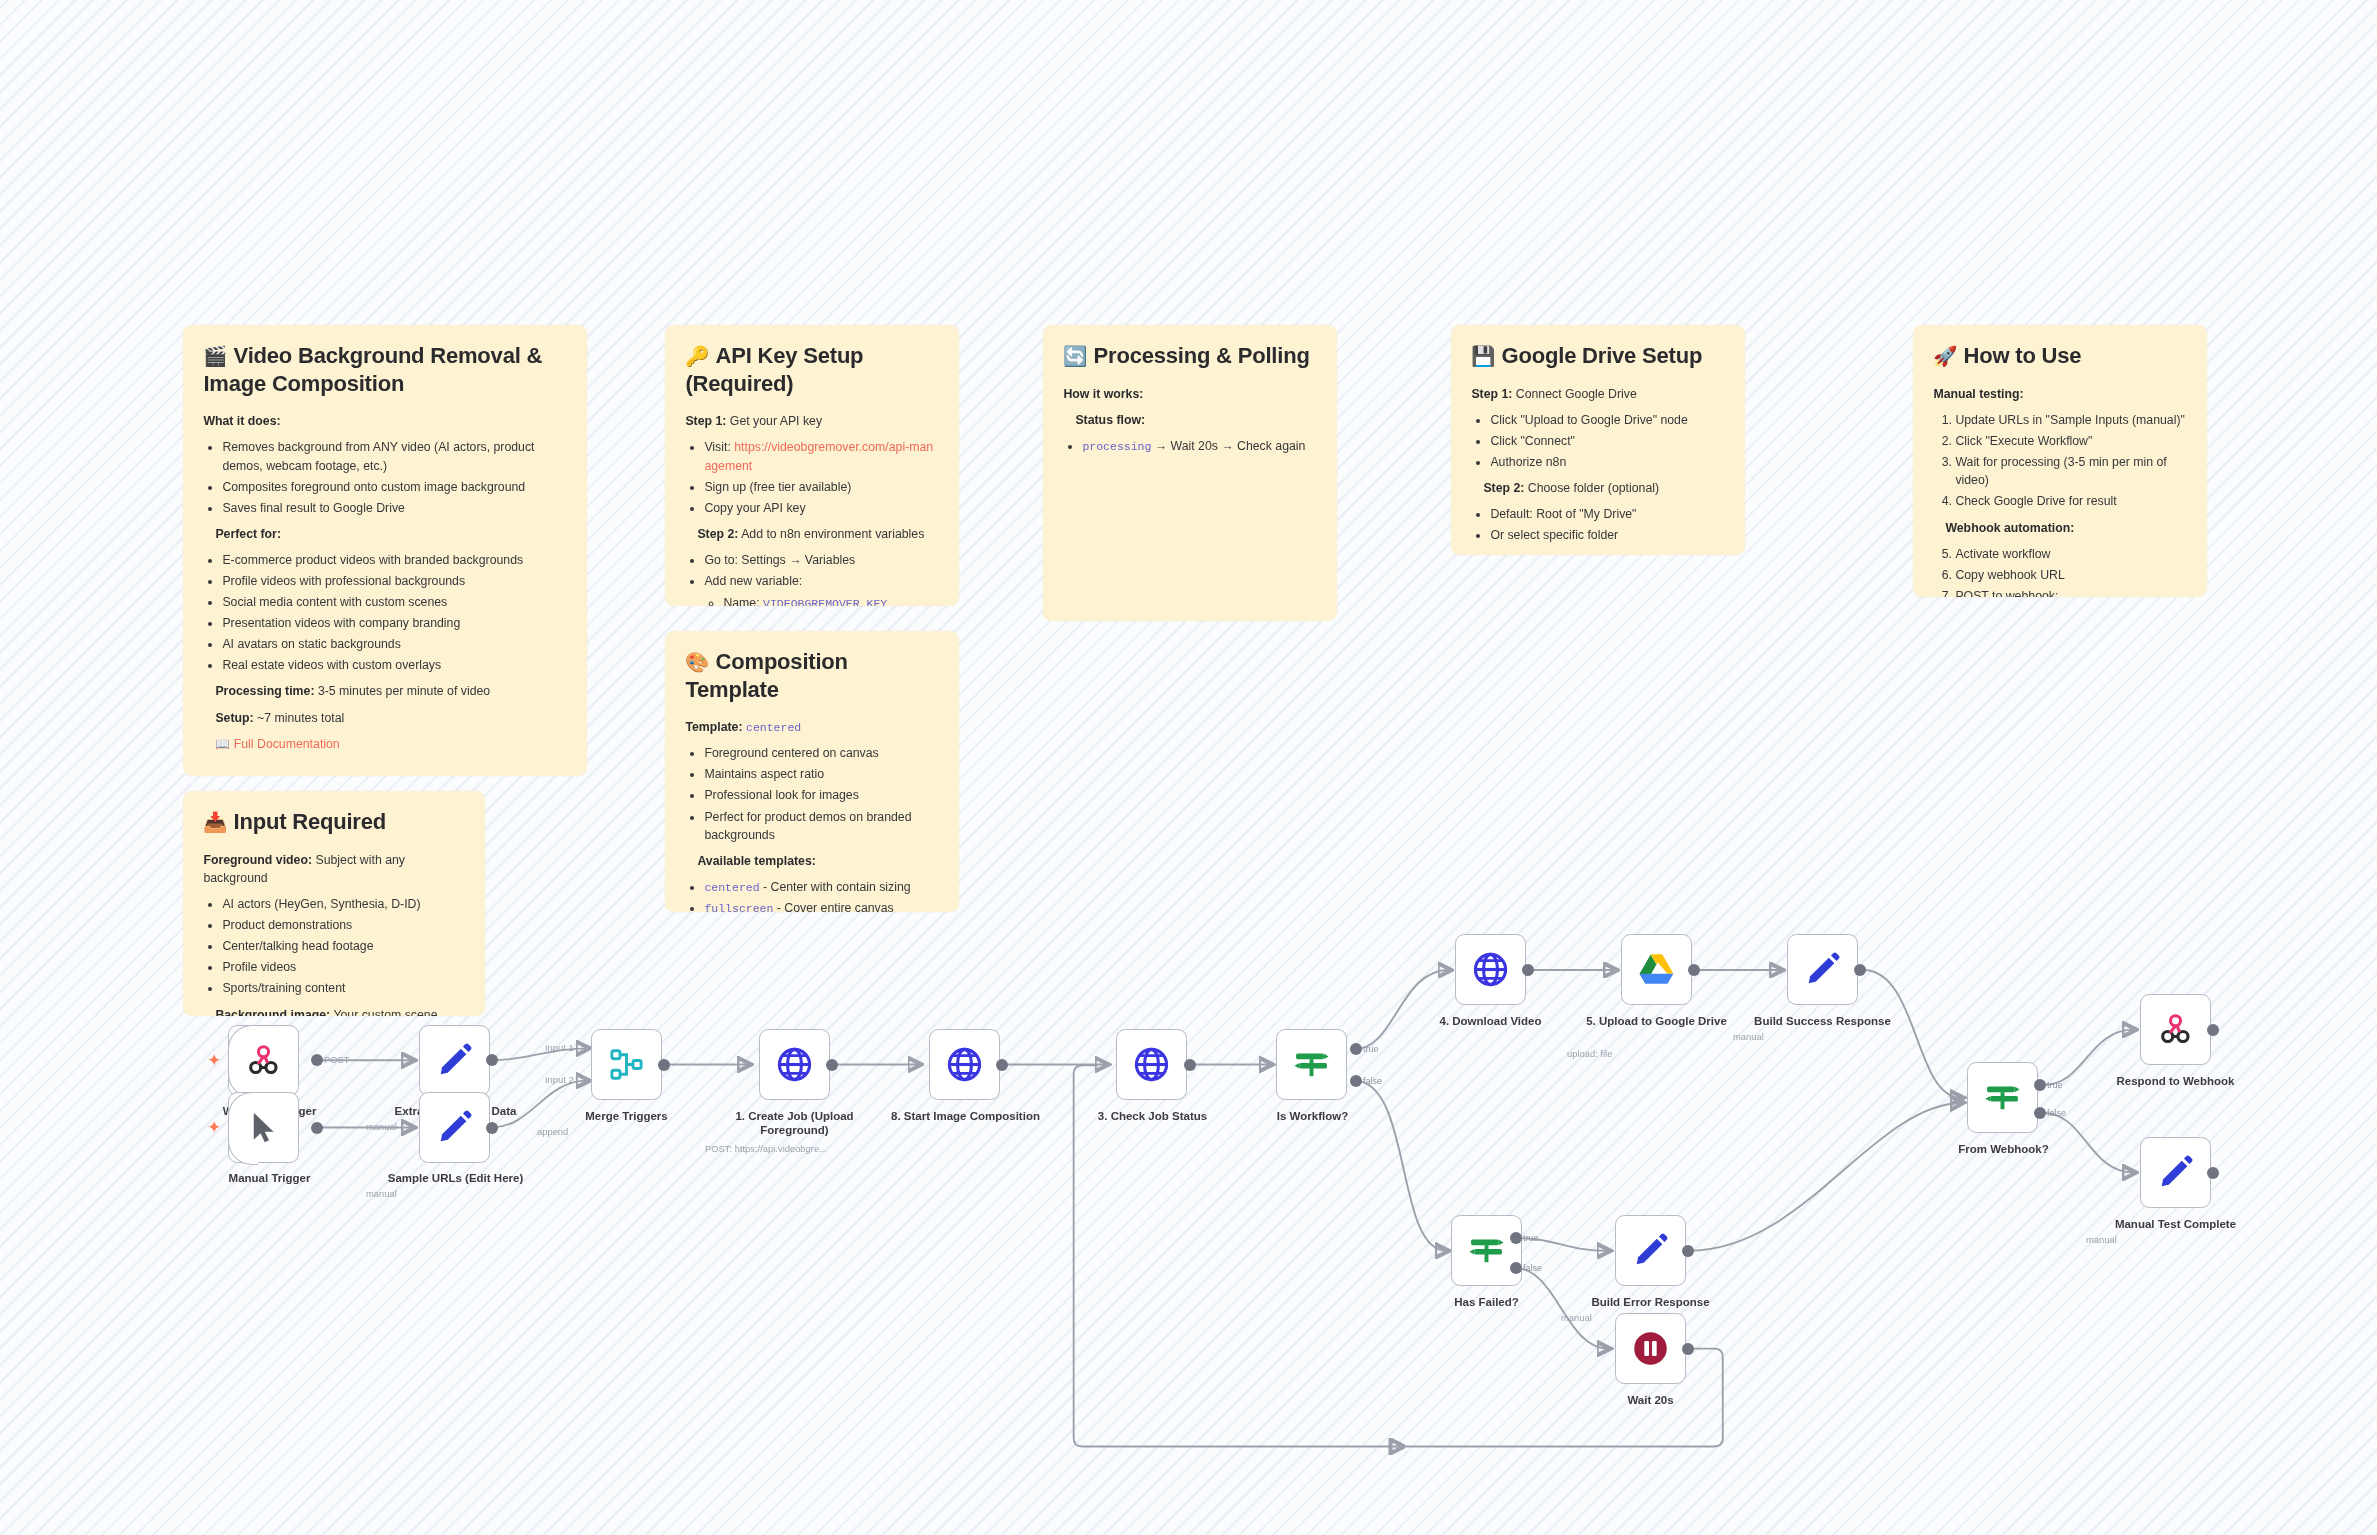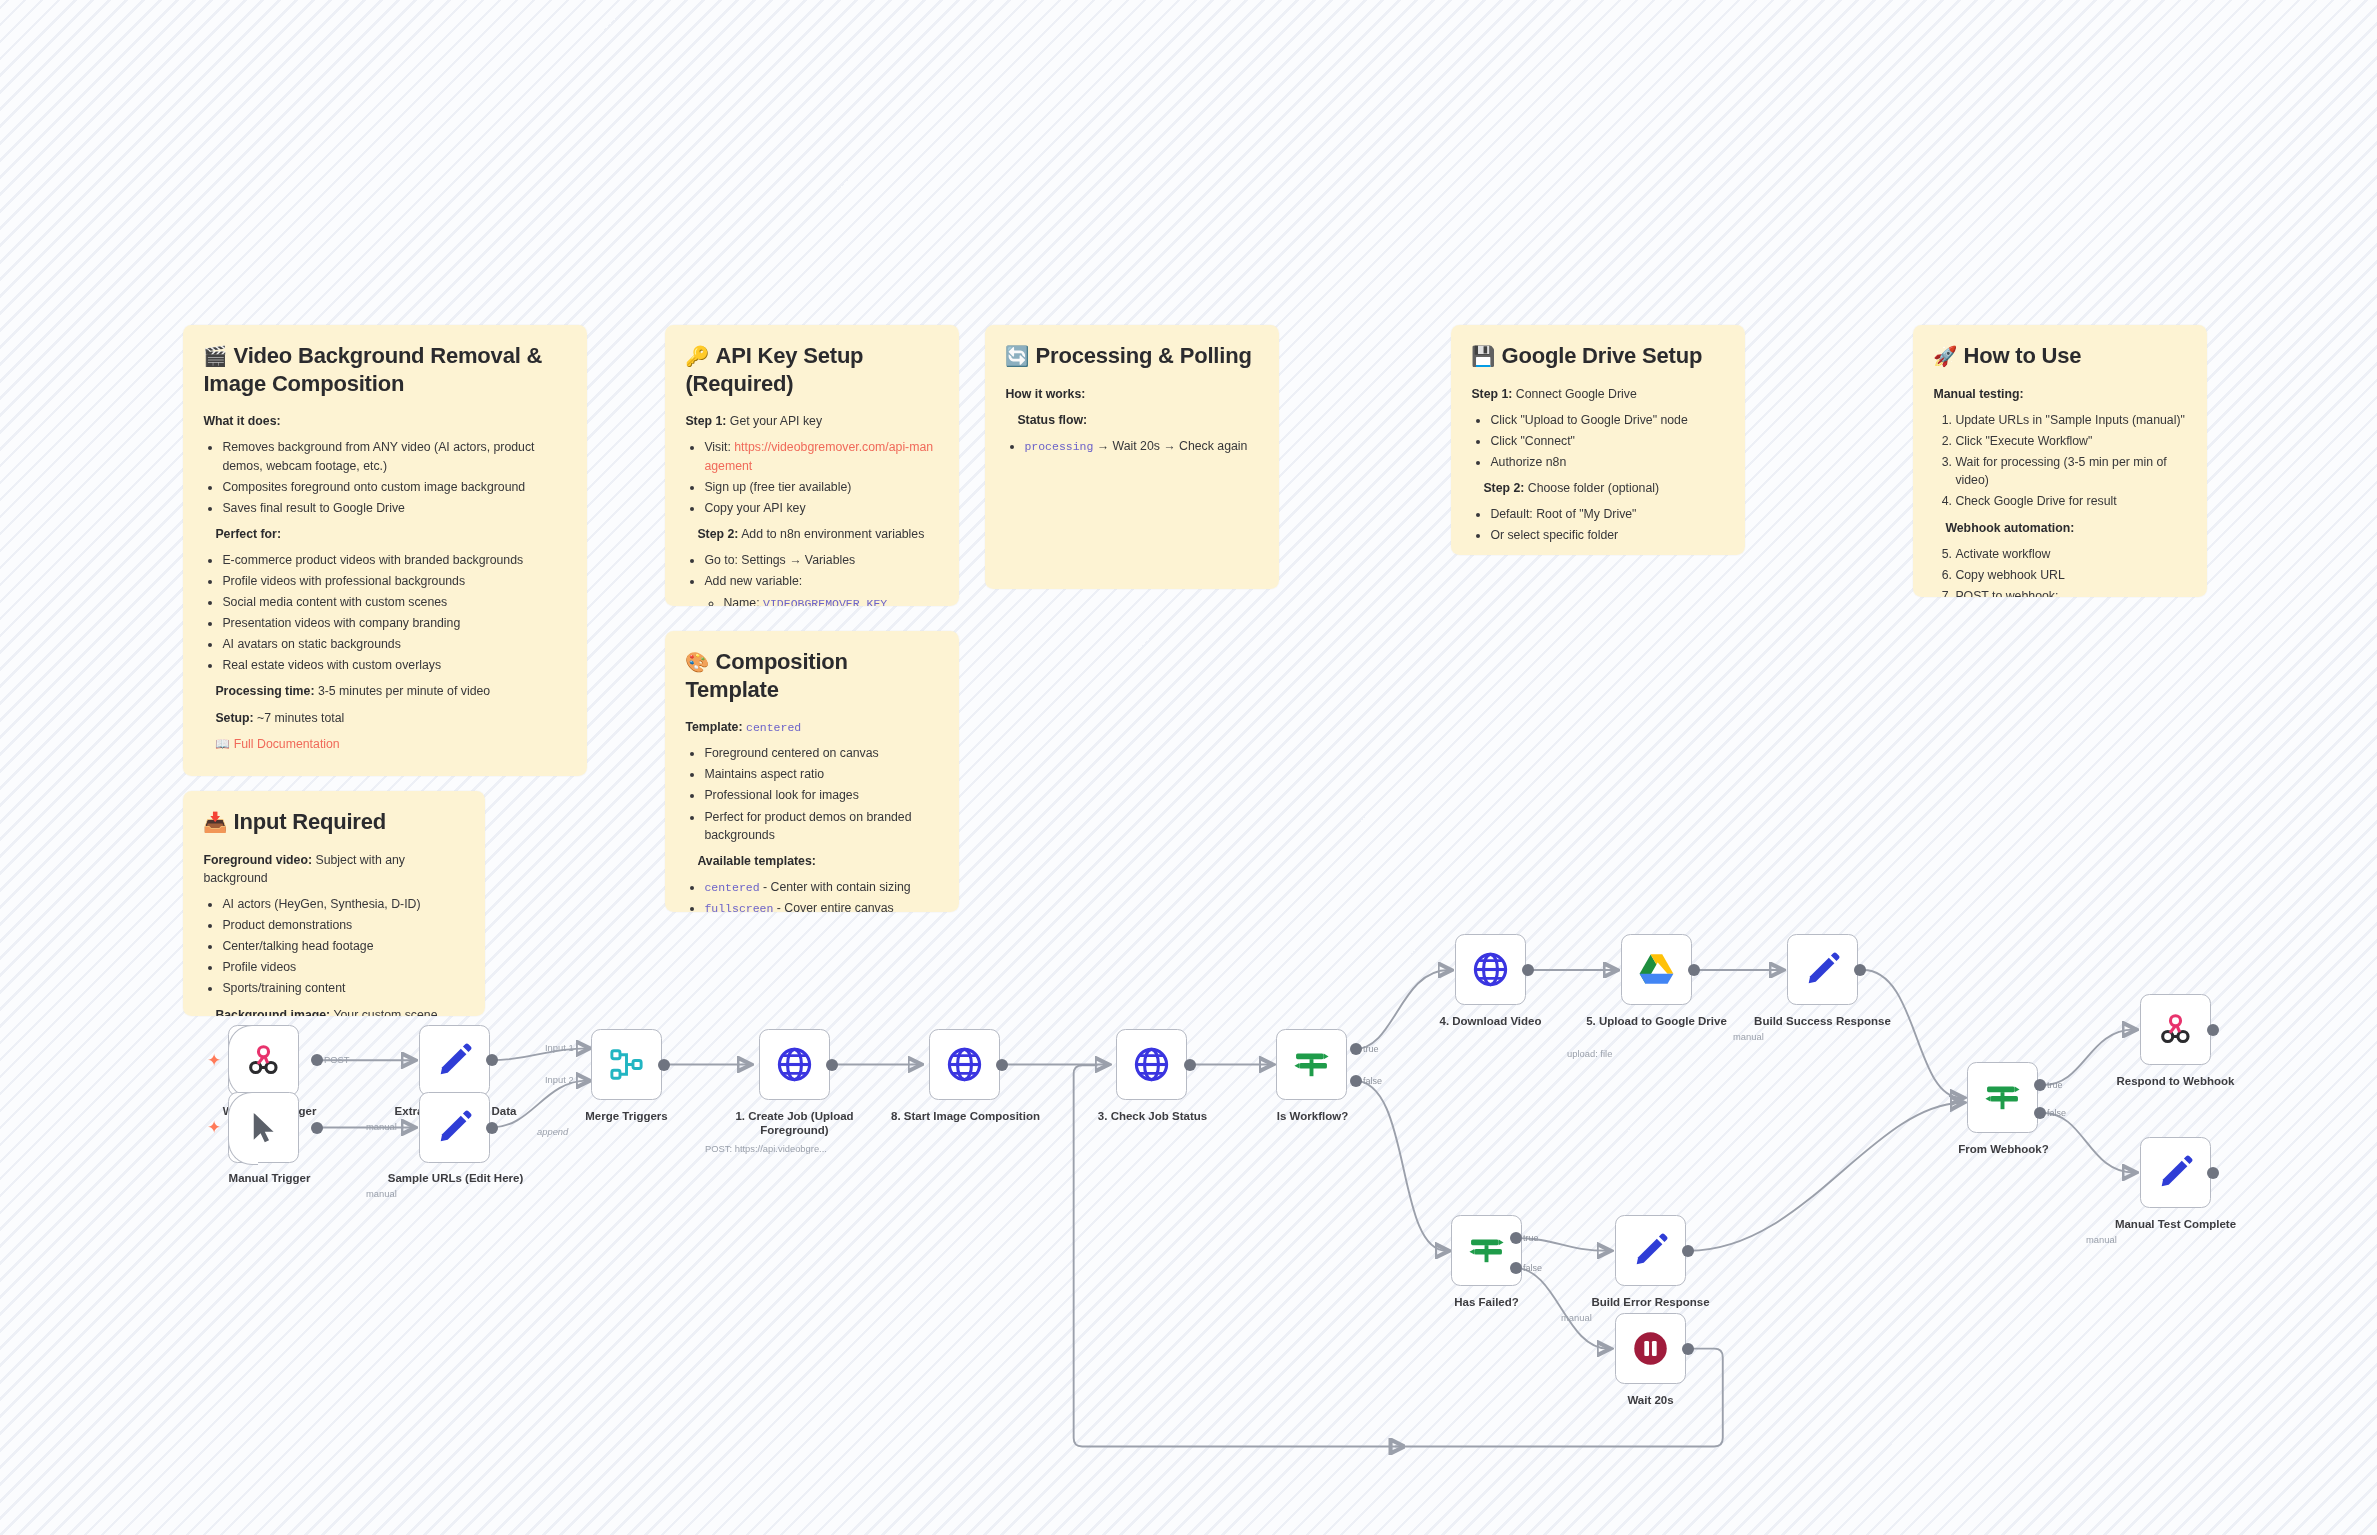--- a/index.html
+++ b/index.html
@@ -259,21 +259,21 @@
     </ul>
     <p class="indent"><span class="lbl">Available templates:</span></p>
     <ul>
       <li><span class="code">centered</span><span> - Center with contain sizing</span></li>
       <li><span class="code">fullscreen</span><span> - Cover entire canvas</span></li>
 
     </ul>
 
   </div>
 
-  <div class="note" style="left:985px; top:325px; width:294px; height:264px;">
+  <div class="note" style="left:1043px; top:325px; width:294px; height:296px;">
     <h2>
       <span class="emo">🔄</span><span>Processing &amp; Polling</span>
     </h2>
     <p><span class="lbl">How it works:</span></p>
     <p class="indent"><span class="lbl">Status flow:</span></p>
     <ul>
       <li><span class="code">processing</span><span> → Wait 20s → Check again</span></li>
 
     </ul>
   </div>
@@ -368,21 +368,21 @@
       <rect x="3" y="15.5" width="5" height="5" rx="1.2" fill="none" stroke="#22b5c2" stroke-width="1.8"></rect>
       <rect x="16" y="9.5" width="5" height="5" rx="1.2" fill="none" stroke="#22b5c2" stroke-width="1.8"></rect>
       <path d="M8,6 L12,6 L12,12 L16,12" fill="none" stroke="#22b5c2" stroke-width="1.8"></path>
       <path d="M8,18 L12,18 L12,12" fill="none" stroke="#22b5c2" stroke-width="1.8"></path>
     </svg>
   </div>
   <span class="edgelabel" style="left:545px; top:1042px;">Input 1</span>
   <span class="edgelabel" style="left:545px; top:1074px;">Input 2</span>
   <span class="port" style="left:658px; top:1059px;"></span>
   <div class="ncaption" style="left:537px; top:1065px; margin-top:44px;">Merge Triggers</div>
-  <div class="nsub" style="left:537px; top:1065px; margin-top:61px;font-style:italic;">append</div>
+  <div class="nsub" style="left:537px; top:1065px; margin-top:61px;">append</div>
 
   <div class="node" style="left:759px; top:1029px;">
     <svg class="glyph" viewBox="0 0 24 24">
       <circle cx="12" cy="12" r="9.3" fill="none" stroke="#3a35e0" stroke-width="1.9"></circle>
       <ellipse cx="12" cy="12" rx="4.3" ry="9.3" fill="none" stroke="#3a35e0" stroke-width="1.9"></ellipse>
       <path d="M2.7,12 L21.3,12" stroke="#3a35e0" stroke-width="1.9"></path>
       <path d="M4.3,6.6 L19.7,6.6 M4.3,17.4 L19.7,17.4" stroke="#3a35e0" stroke-width="1.7"></path>
     </svg>
   </div>
   <span class="port" style="left:826px; top:1059px;"></span>

